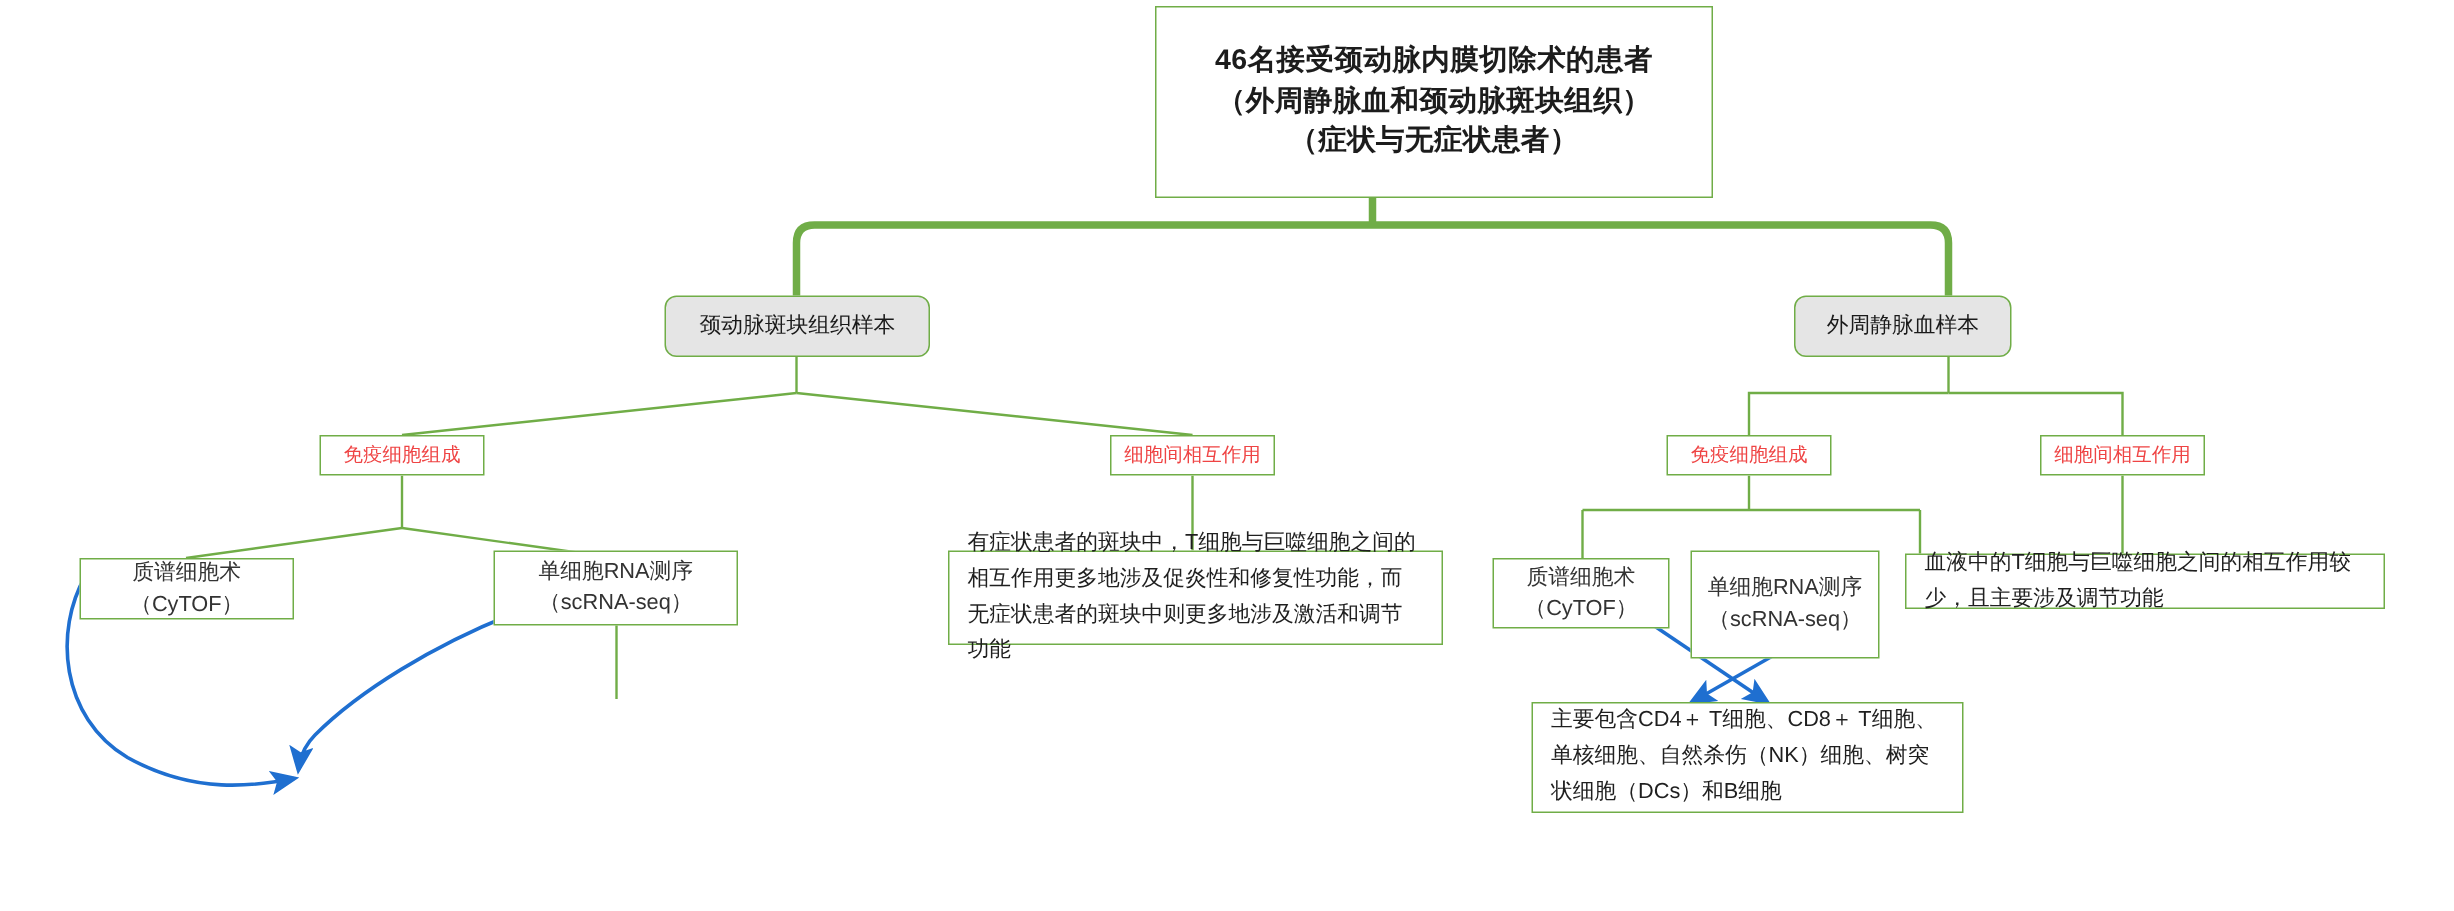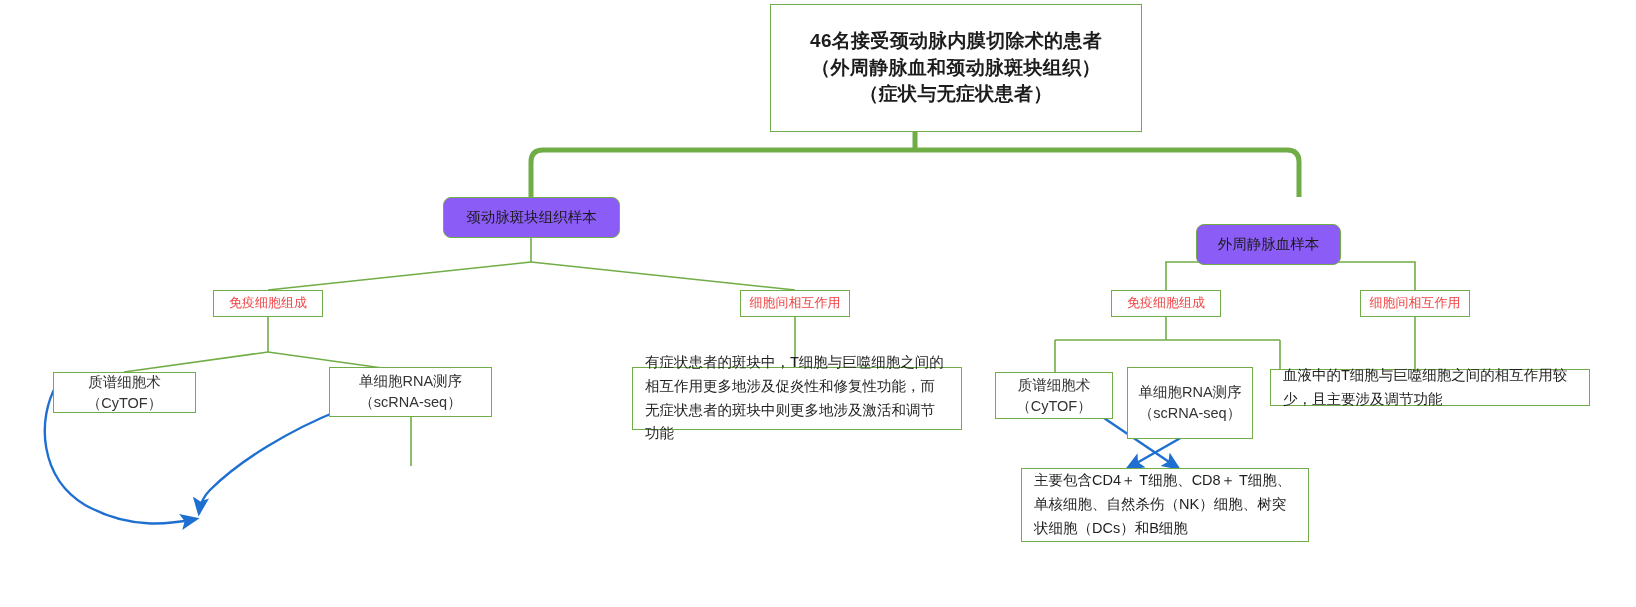--- a/index.html
+++ b/index.html
@@ -33,21 +33,21 @@
     align-items: center;
     justify-content: center;
     text-align: center;
     background: #ffffff;
     border: 1.6px solid #70ad47;
     line-height: 1.42;
     white-space: pre-line;
     z-index: 3;
   }
   .node.filled {
-    background: #8b5cf6;
+    background: #e5e5e5;
     border: 1.6px solid #70ad47;
     border-radius: 8px;
     color: #1a1a1a;
     font-weight: 500;
   }
   .node.root {
     font-weight: bold;
     font-size: 19px;
     color: #1c1c1c;
     letter-spacing: 0.3px;
@@ -122,21 +122,21 @@
   <div class="node root" style="left:730px; top:4px; width:372px; height:128px; padding:4px 10px;margin-left:40px;">
     <span>46名接受颈动脉内膜切除术的患者
 （外周静脉血和颈动脉斑块组织）
 （症状与无症状患者）</span>
   </div>
 
   <div class="node filled level2" style="left:443px; top:197px; width:177px; height:41px;">
     <span>颈动脉斑块组织样本</span>
   </div>
 
-  <div class="node filled level2" style="left:1196px; top:197px; width:145px; height:41px;margin-top:27px;">
+  <div class="node filled level2" style="left:1196px; top:197px; width:145px; height:41px;">
     <span>外周静脉血样本</span>
   </div>
 
   <div class="node level3" style="left:213px; top:290px; width:110px; height:27px;">
     <span>免疫细胞组成</span>
   </div>
 
   <div class="node level3" style="left:740px; top:290px; width:110px; height:27px;">
     <span>细胞间相互作用</span>
   </div>

